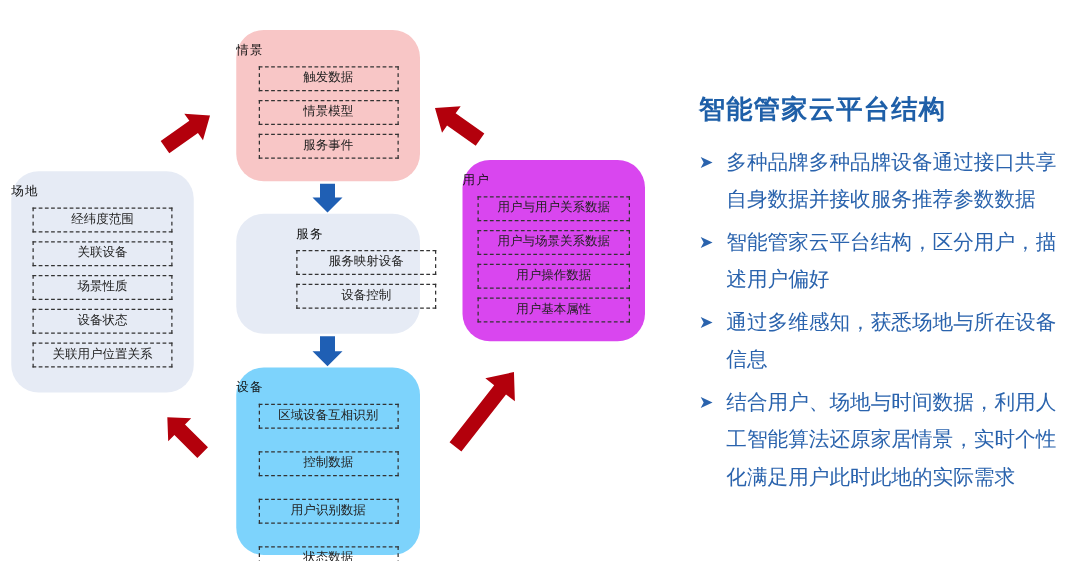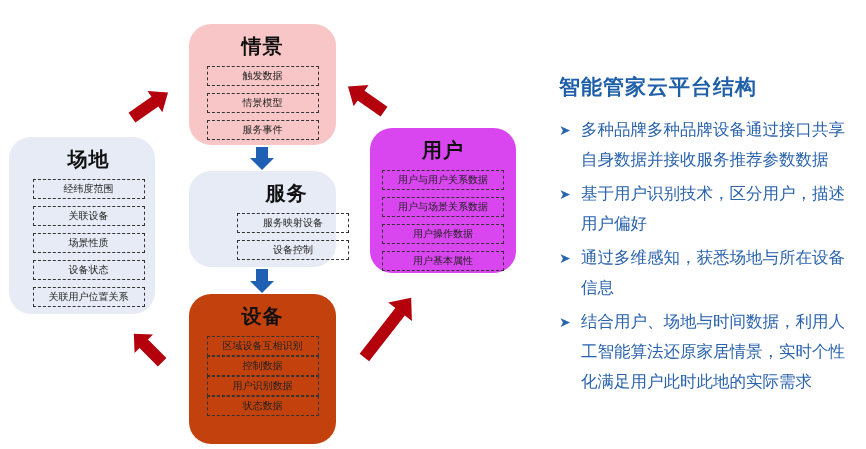--- a/index.html
+++ b/index.html
@@ -1,30 +1,30 @@
 <!DOCTYPE html>
 <html><head>
 <meta charset="utf-8">
 <style>
   html, body { margin: 0; padding: 0; background: #ffffff; }
   body { width: 866px; height: 449px; position: relative; overflow: hidden;
          font-family: "DejaVu Sans", "Liberation Sans", sans-serif; }
   .card { position: absolute; border-radius: 22px; box-sizing: border-box; }
-  .card .title { text-align: center; font-weight: bold; font-size: 20px; color: #111; margin-top: 9px; margin-bottom: 6px; letter-spacing: 1px; }
+  .card .title { font-weight: normal; font-size: 10px; color: #111; margin-top: 9px; margin-bottom: 6px; letter-spacing: 1px; }
   .item { border: 1px dashed #333; box-sizing: border-box; height: 20px; line-height: 18px;
           font-size: 10px; color: #222; text-align: center; margin: 0 auto 7px auto; white-space: nowrap; }
   #card-scene { left: 189px; top: 24px; width: 147px; height: 121px; background: #f8c6c6; }
-  #card-site { left: 9px; top: 137px; width: 146px; height: 177px; background: #e6ebf5; padding-left: 13px; }
+  #card-site { left: 9px; top: 137px; width: 146px; height: 177px; background: #e6ebf5; }
   #card-service { left: 189px; top: 171px; width: 147px; height: 96px; background: #e6ebf5; padding-left: 48px; }
-  #card-device { left: 189px; top: 294px; width: 147px; height: 150px; background: #c2410c; }
+  #card-device { left: 189px; top: 294px; width: 147px; height: 150px; background: #7dd3fc; }
   #card-user { left: 370px; top: 128px; width: 146px; height: 145px; background: #d946ef; }
   #card-scene .item, #card-service .item, #card-device .item { width: 112px; }
   #card-site .item { width: 112px; text-align: center; }
   #card-user .item { width: 122px; }
-  #card-device .item { margin-bottom: 0; }
+  #card-device .item { margin-bottom: 18px; }
   svg.arrows { position: absolute; left: 0; top: 0; width: 866px; height: 449px; pointer-events: none; }
   .panel { position: absolute; left: 559px; top: 56px; width: 300px; }
   .panel h1 { margin: 17px 0 14px 0; font-size: 21px; color: #1e5fa8; font-weight: bold; letter-spacing: 1px; }
   .bullet { position: relative; padding-left: 22px; color: #2a63ad; font-size: 16.5px; line-height: 30px; margin-bottom: 4px; }
   .bullet .mark { position: absolute; left: 0; top: 0; color: #2a63ad; font-size: 14px; }
 </style>
 </head>
 <body>
 
 <div class="card" id="card-scene">
@@ -89,21 +89,21 @@
 </svg>
 
 <div class="panel">
   <h1>智能管家云平台结构</h1>
   <div class="bullet">
     <span class="mark">➤</span>
     <span>多种品牌多种品牌设备通过接口共享自身数据并接收服务推荐参数数据</span>
   </div>
   <div class="bullet">
     <span class="mark">➤</span>
-    <span>基于用户识别技术，区分用户，描述用户偏好</span>
+    <span>智能管家云平台结构，区分用户，描述用户偏好</span>
   </div>
   <div class="bullet">
     <span class="mark">➤</span>
     <span>通过多维感知，获悉场地与所在设备信息</span>
   </div>
   <div class="bullet">
     <span class="mark">➤</span>
     <span>结合用户、场地与时间数据，利用人工智能算法还原家居情景，实时个性化满足用户此时此地的实际需求</span>
   </div>
 </div>

